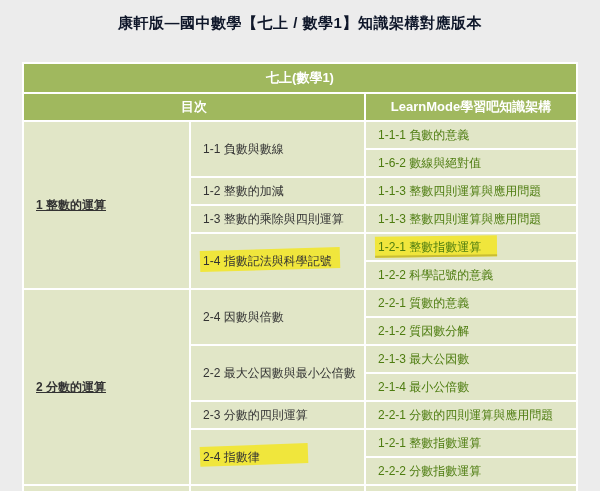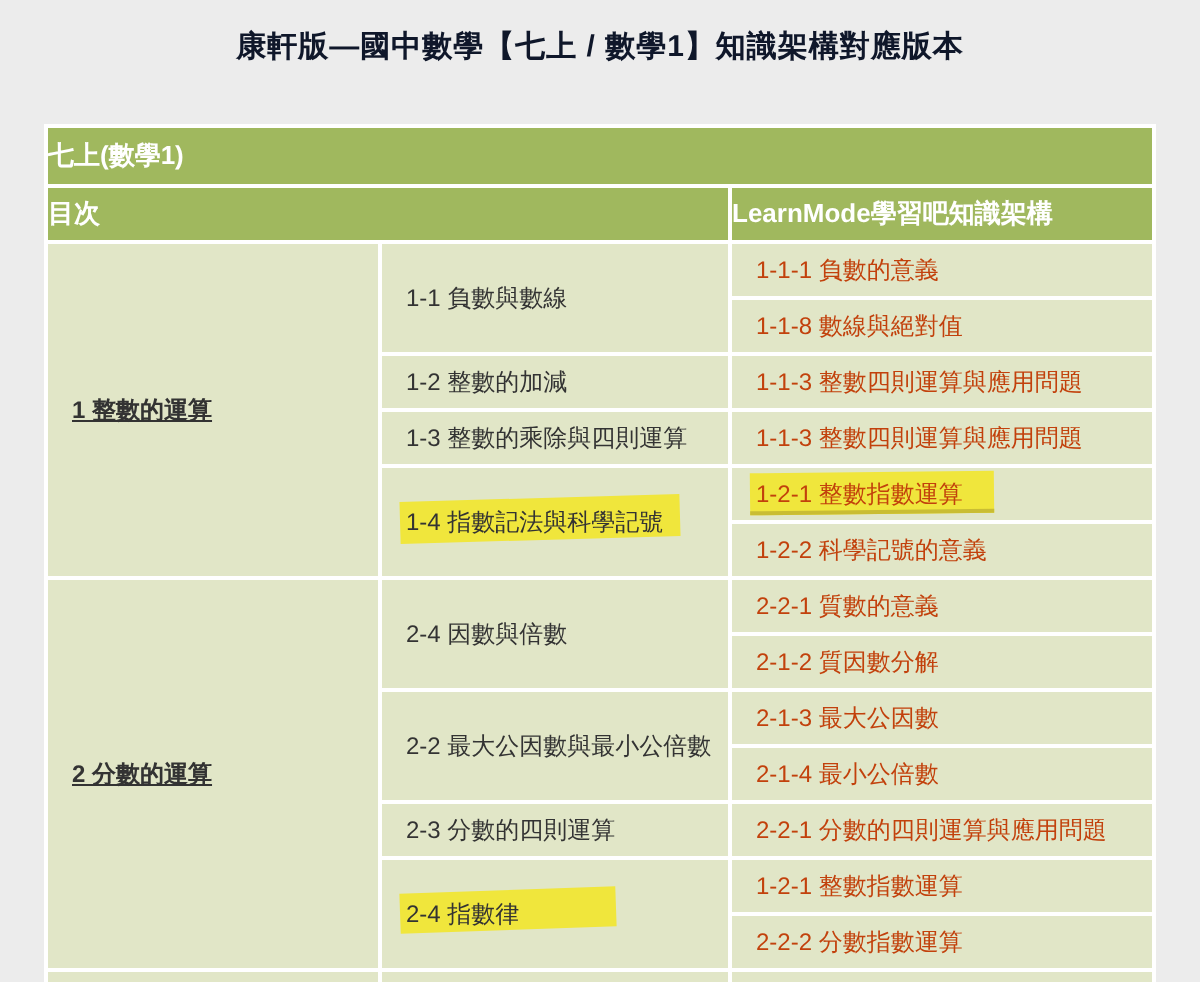--- a/index.html
+++ b/index.html
@@ -39,36 +39,38 @@
     padding: 0 0 0 12px;
     vertical-align: middle;
     overflow: hidden;
     white-space: nowrap;
   }
   tr.hdr1 td {
     background: #a0b85e;
     color: #ffffff;
     font-weight: bold;
     font-size: 13px;
+    text-align: center;
     height: 28px;
     padding: 0;
   }
   tr.hdr2 td {
     background: #a0b85e;
     color: #ffffff;
     font-weight: bold;
     font-size: 13px;
+    text-align: center;
     height: 26px;
     padding: 0;
   }
   tr.leaf td { height: 26px; }
   td.chapter { font-weight: bold; text-decoration: underline; }
   td.unit { font-weight: normal; }
   a.lm-link {
-    color: #c2410c;
+    color: #4d7c0f;
     text-decoration: none;
     cursor: pointer;
   }
   tr.stub td { height: 22px; }
   
   .hl { position: relative; z-index: 0; display: inline-block; }
   .hl::before {
     content: "";
     position: absolute;
     z-index: -1;
@@ -99,21 +101,21 @@
     <td colspan="2">目次</td>
     <td>LearnMode學習吧知識架構</td>
   </tr>
 
   <tr class="leaf">
     <td class="chapter" rowspan="6">1 整數的運算</td>
     <td class="unit" rowspan="2">1-1 負數與數線</td>
     <td><a class="lm-link">1-1-1 負數的意義</a></td>
   </tr>
   <tr class="leaf">
-    <td><a class="lm-link">1-1-8 數線與絕對值</a></td>
+    <td><a class="lm-link">1-6-2 數線與絕對值</a></td>
   </tr>
   <tr class="leaf">
     <td class="unit">1-2 整數的加減</td>
     <td><a class="lm-link">1-1-3 整數四則運算與應用問題</a></td>
   </tr>
   <tr class="leaf">
     <td class="unit">1-3 整數的乘除與四則運算</td>
     <td><a class="lm-link">1-1-3 整數四則運算與應用問題</a></td>
   </tr>
   <tr class="leaf">

